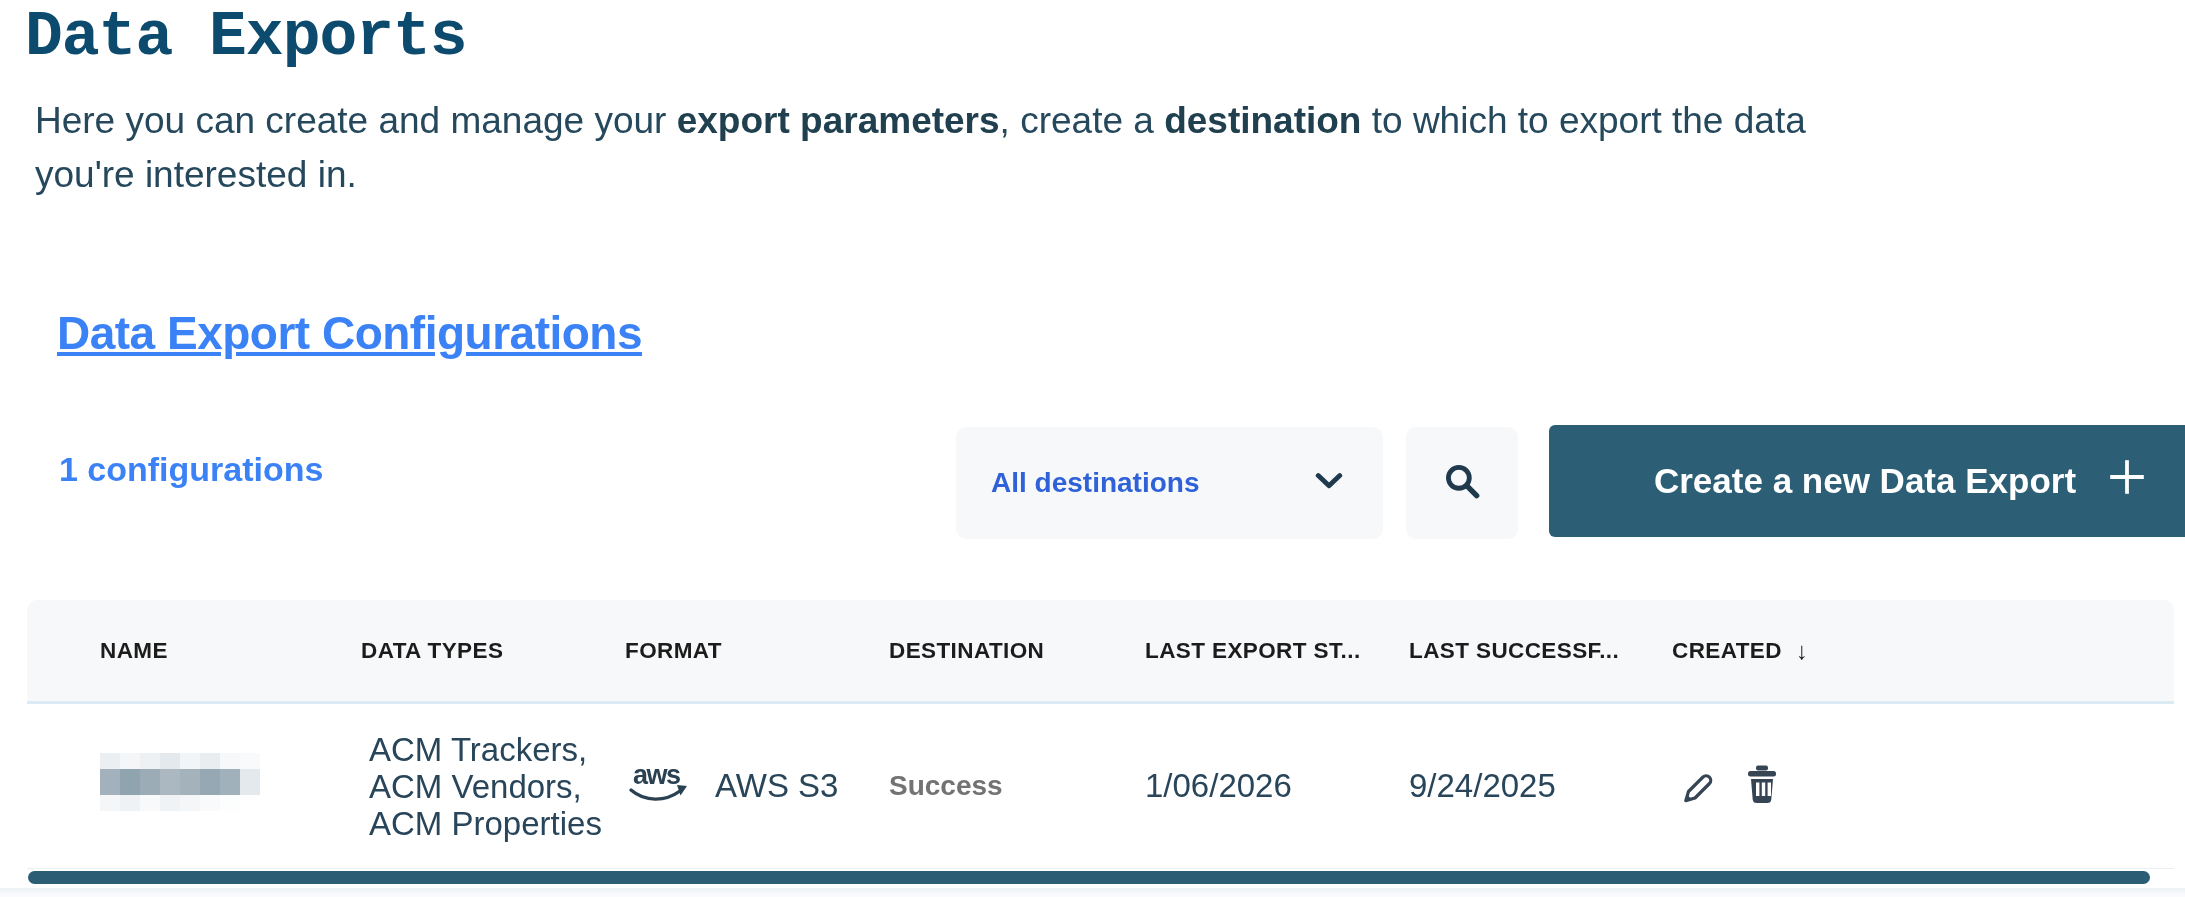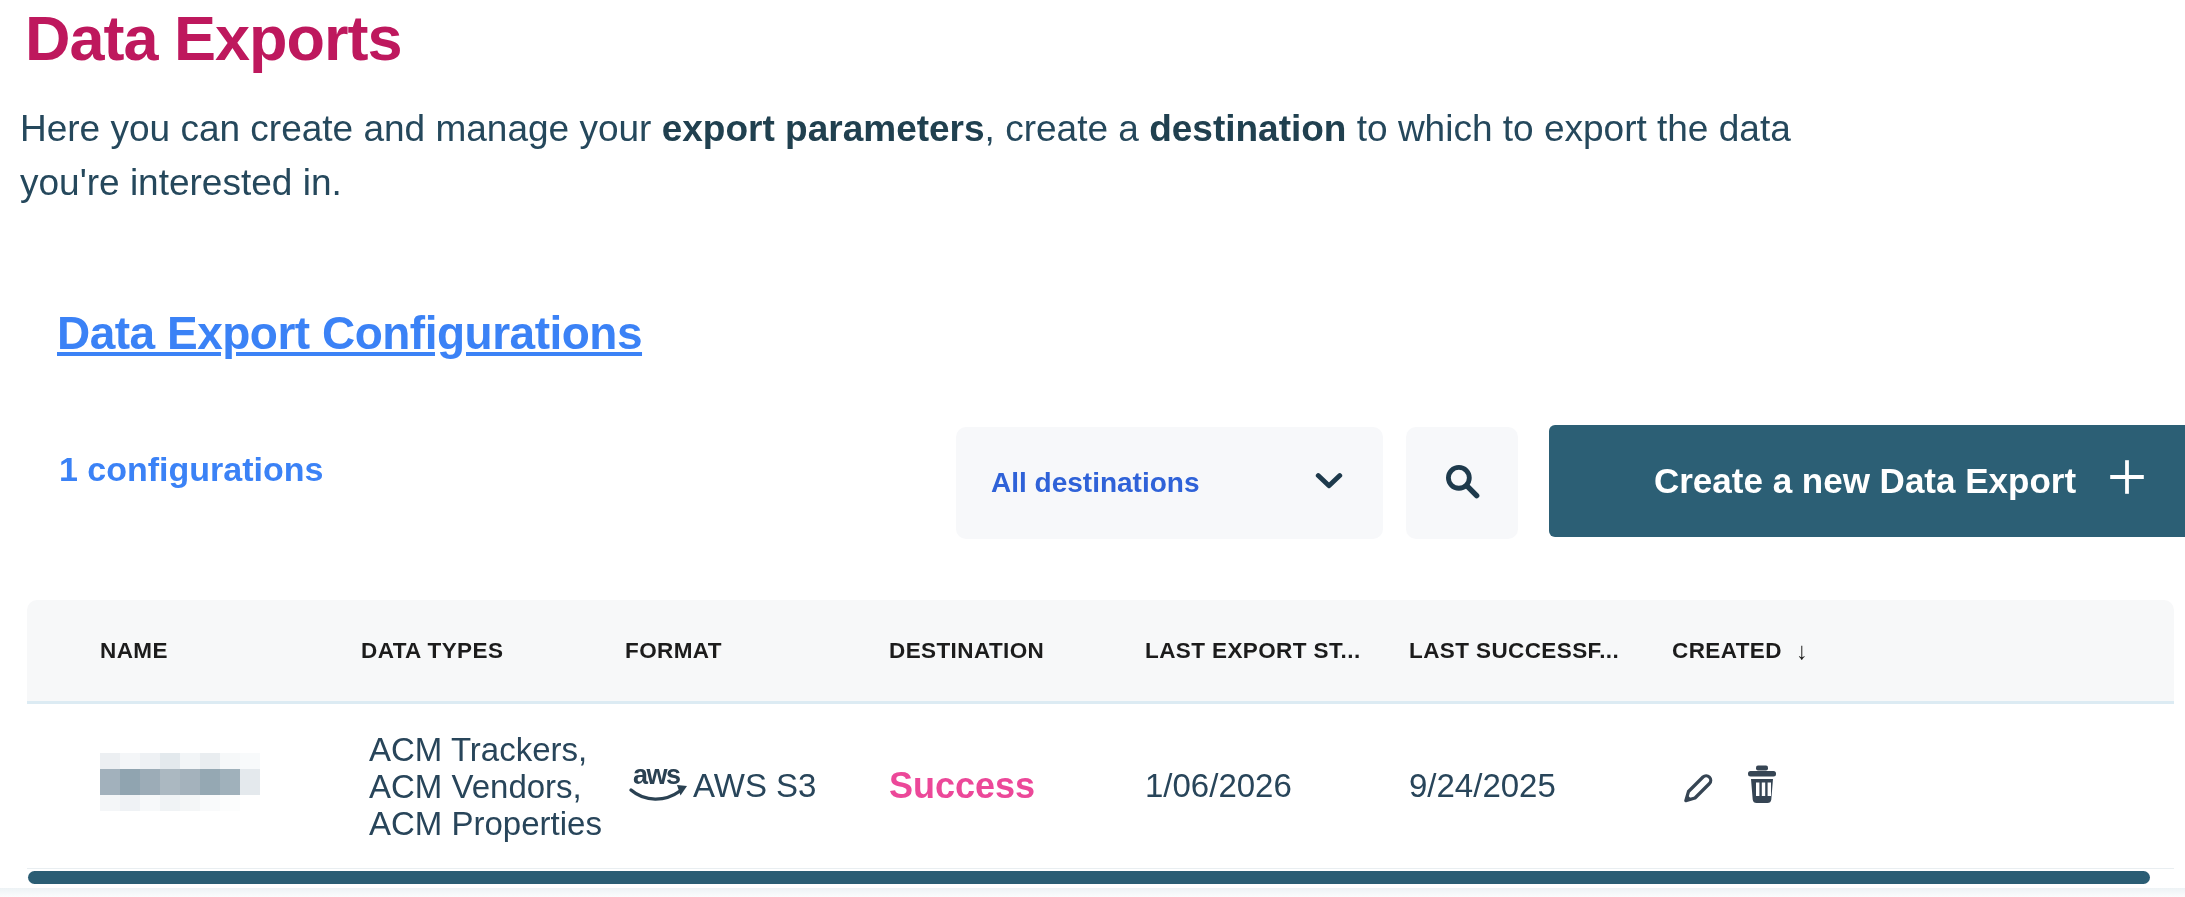--- a/index.html
+++ b/index.html
@@ -2,26 +2,26 @@
 <html><head>
 <meta charset="utf-8">
 <style>
   * { margin:0; padding:0; box-sizing:border-box; }
   html,body { width:2185px; height:897px; background:#ffffff; overflow:hidden;
               font-family:"Liberation Sans", sans-serif; }
   .page { position:relative; width:2185px; height:897px; background:#fff; }
 
   .page-title {
     position:absolute; left:25px; top:2px;
-    font-family:Liberation Sans, sans-serif; font-weight:bold;
-    font-size:63px; color:#be185d; letter-spacing:-1px;
+    font-family:Liberation Mono, monospace; font-weight:bold;
+    font-size:63px; color:#0c4a6e; letter-spacing:-1px;
   }
   .page-subtitle {
-    position:absolute; left:20px; top:94px;
-    font-size:37px; line-height:54px; color:#25485c; width:1780px;margin-top:8px;
+    position:absolute; left:35px; top:94px;
+    font-size:37px; line-height:54px; color:#25485c; width:1780px;
   }
   .page-subtitle strong { font-weight:bold; color:#20404f; }
 
   .section-heading {
     position:absolute; left:57px; top:306px;
     font-size:46px; font-weight:bold; color:#3b82f6; letter-spacing:-0.5px;text-decoration:underline;
   }
   .config-count {
     position:absolute; left:59px; top:450px;
     font-size:34px; font-weight:bold; color:#3b82f6;
@@ -60,22 +60,22 @@
   .th { display:flex; align-items:center; gap:14px; cursor:pointer; }
   .sort-arrow { font-size:24px; font-weight:normal; color:#1c1c1c; }
 
   .trow {
     height:165px; background:#ffffff; border-bottom:1px solid #e9eef1;
     display:grid; grid-template-columns:261px 264px 264px 256px 264px 263px 276px 1fr;
     padding-left:73px; align-items:center;
     font-size:33px; color:#28455a;
   }
   .cell-data-types { max-width:245px; line-height:37px;margin-left:8px; }
-  .cell-dest { display:flex; align-items:center; gap:2px; }
-  .cell-status { font-weight:bold; color:#ec4899; font-size:36px; }
+  .cell-dest { display:flex; align-items:center; gap:24px; }
+  .cell-status { font-weight:bold; color:#737373; font-size:28px; }
   .cell-actions { display:flex; align-items:center; gap:16px; }
   .icon-btn { background:none; border:none; padding:4px; cursor:pointer; display:flex; }
 
   .scroll-track { height:16px; position:relative; margin-top:2px; }
   .scroll-thumb {
     position:absolute; left:1px; top:0; width:2122px; height:13px;
     background:#2b5d74; border-radius:7px; cursor:pointer;
   }
   .below-fade {
     position:absolute; left:0; top:888px; width:2185px; height:9px;

